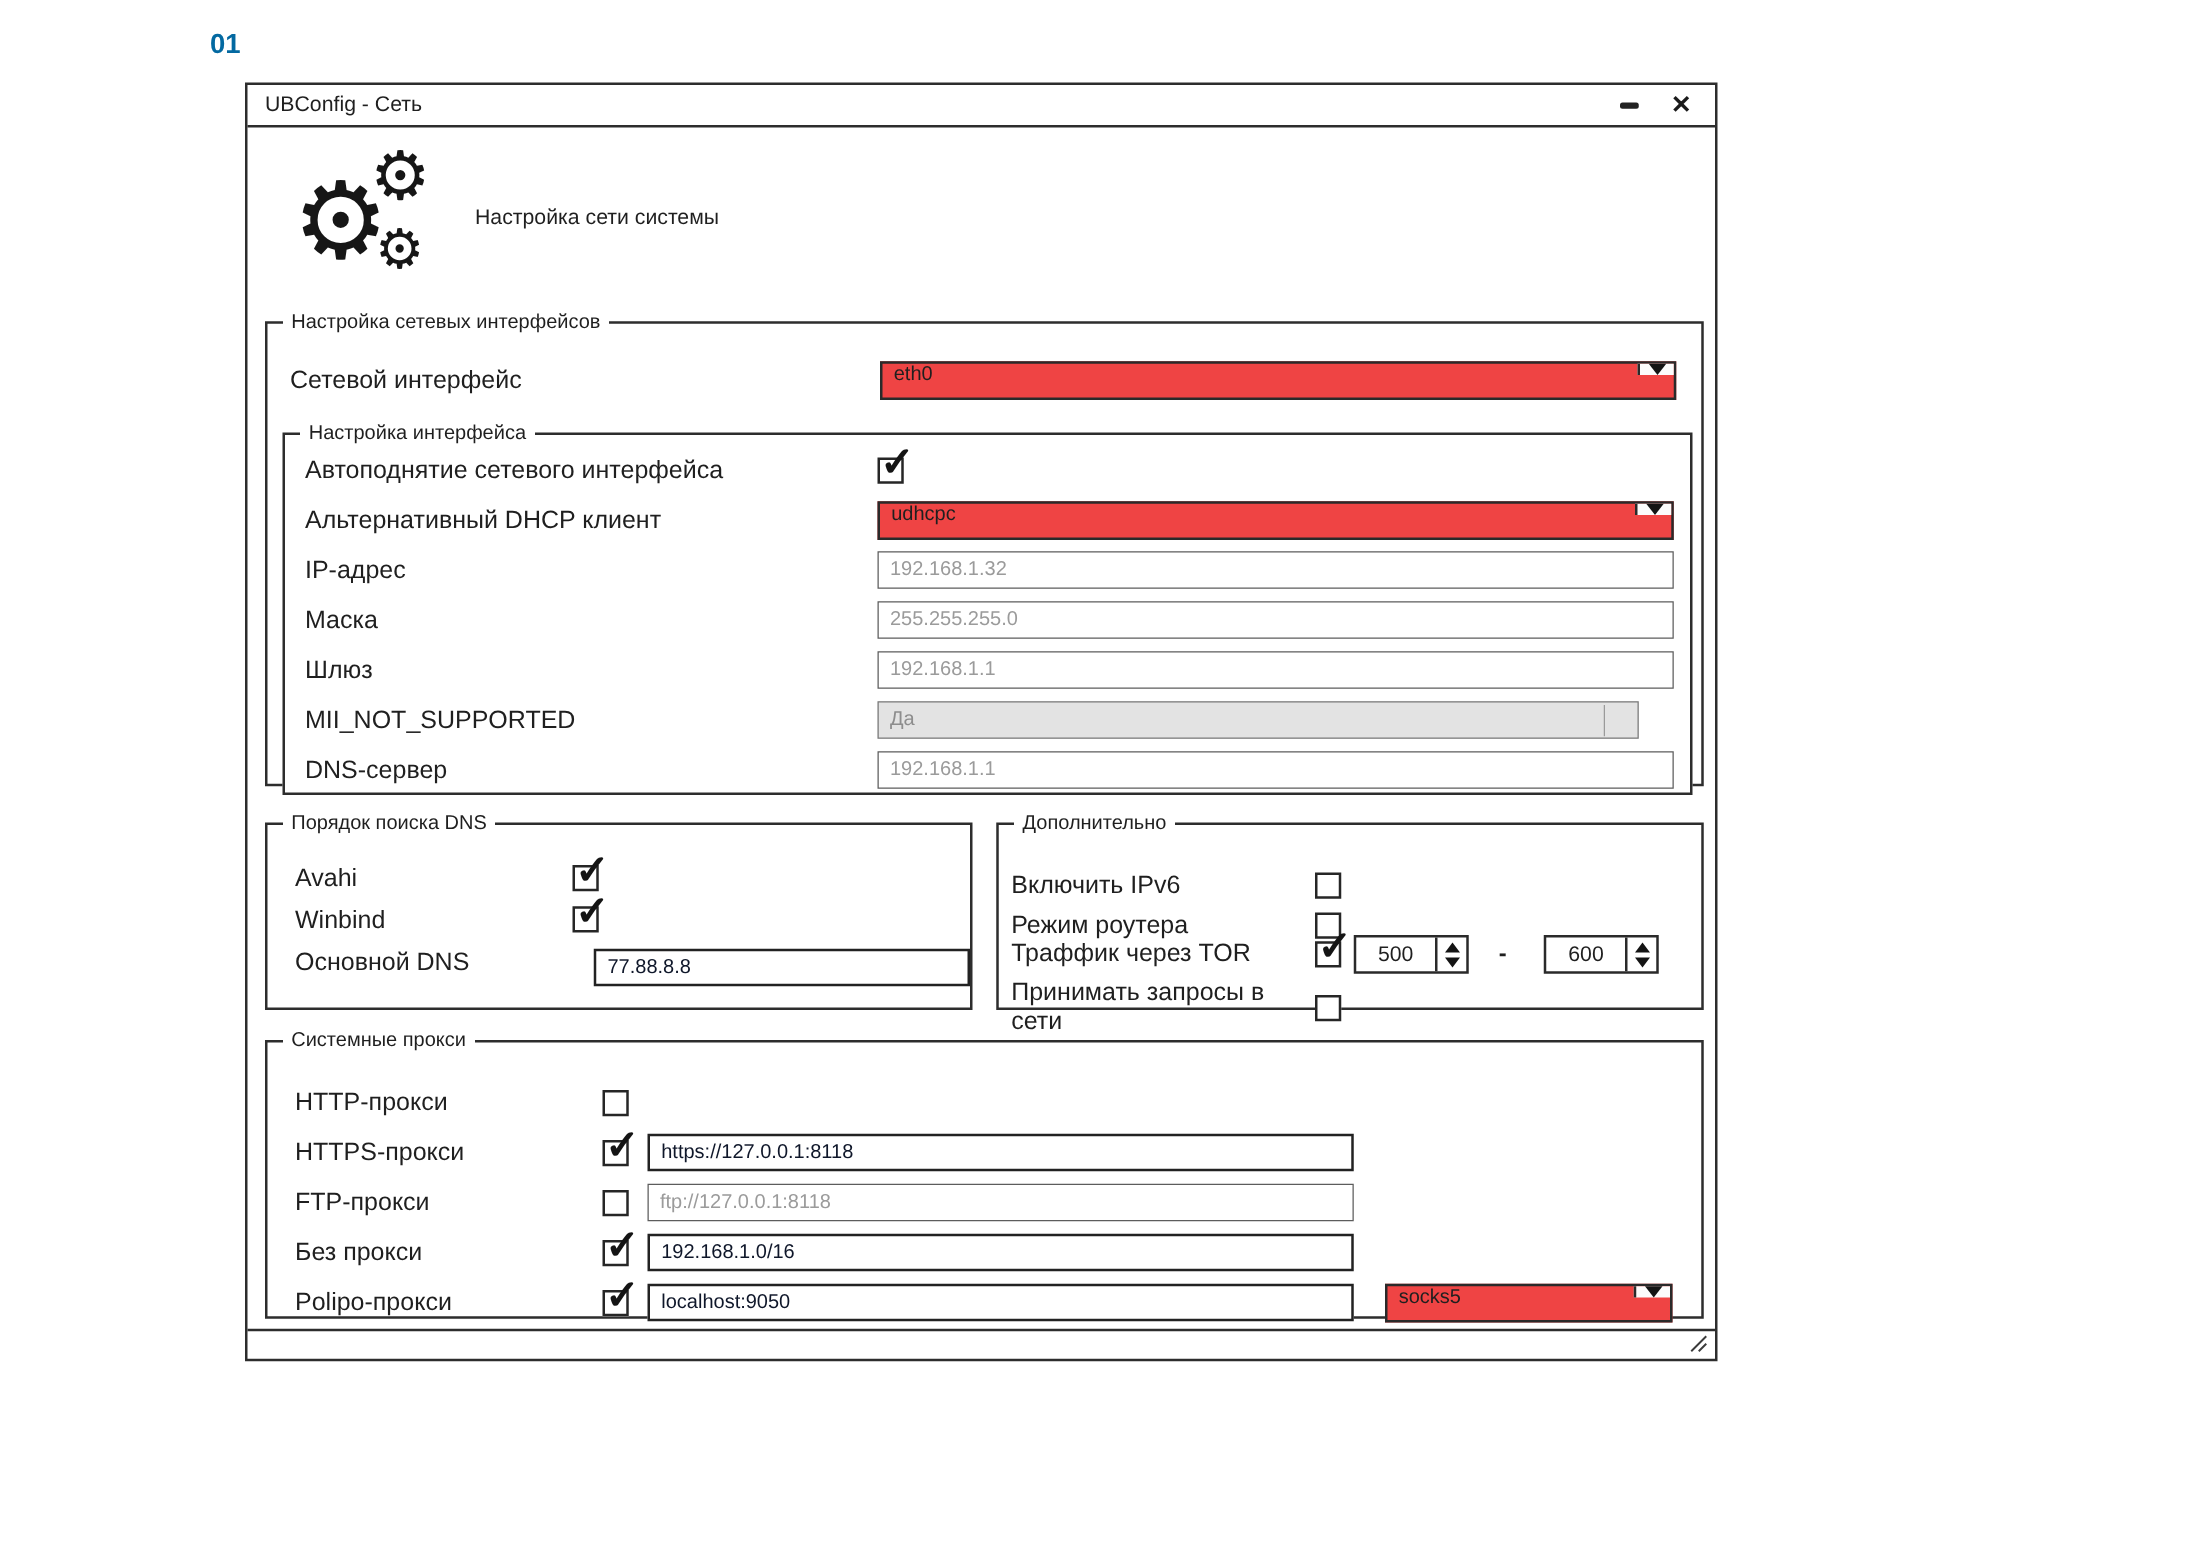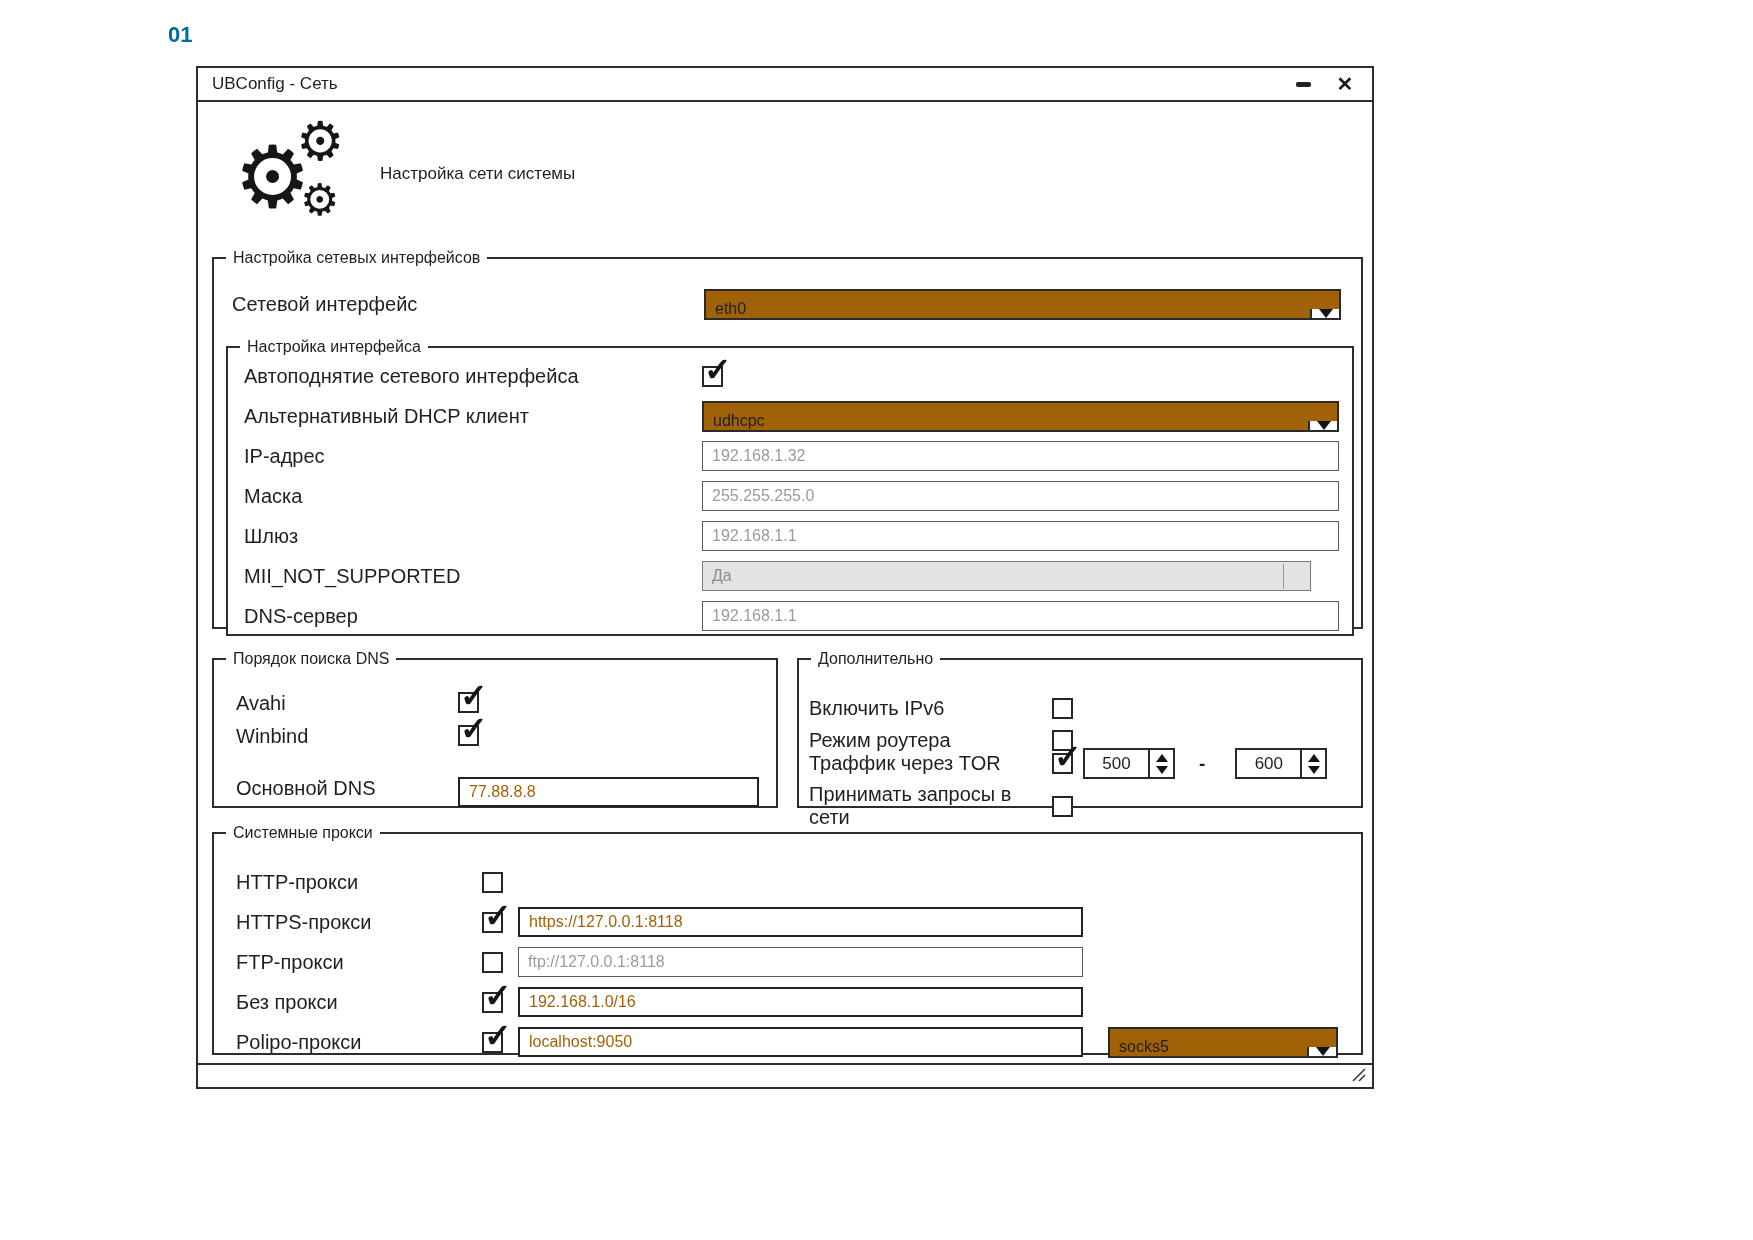--- a/index.html
+++ b/index.html
@@ -47,30 +47,30 @@
   }
   .checkbox.checked::after {
     content:"✓"; position:absolute; left:0px; top:-15px;
     font-size:33px; font-weight:bold; color:#141414; line-height:1;
   }
 
   
   .tinput {
     height:30px; border:1.6px solid #5c5c5c; box-sizing:border-box;
     font-family:"Liberation Sans", sans-serif; font-size:16px;
-    padding:0 9px; background:#fff; color:#a16207; outline:none;
+    padding:0 9px; background:#fff; color:#0f172a; outline:none;
   }
   .tinput::placeholder { color:#9b9b9b; opacity:1; }
   .tinput.strong { border:2px solid #222; }
   .tinput:disabled { background:#e3e3e3; color:#8d8d8d; border-color:#7a7a7a; }
 
   
   .combo {
     height:31px; border:2px solid #2a2a2a; box-sizing:border-box;
-    display:flex; align-items:flex-end; background:#a16207;gap:20px;
+    display:flex; align-items:flex-start; background:#ef4444;gap:20px;
   }
   .combo .val { flex:1; display:flex; align-items:center; padding-left:9px; font-size:16px; }
   .combo .btn {
     width:27px; border-left:2px solid #2a2a2a;
     display:flex; align-items:center; justify-content:center; background:#fcfcfc;
   }
   .combo .btn::after {
     content:""; width:0; height:0;
     border-left:7px solid transparent; border-right:7px solid transparent;
     border-top:9px solid #141414;
@@ -210,21 +210,21 @@
     <div class="fs2row" style="top:24px; height:26px;">
       <span class="lbl">Avahi</span>
       <span class="checkbox checked"></span>
     </div>
 
     <div class="fs2row" style="top:57px; height:26px;">
       <span class="lbl">Winbind</span>
       <span class="checkbox checked"></span>
     </div>
 
-    <div class="fs2row" style="top:109px; height:32px;">
+    <div class="fs2row" style="top:91px; height:32px;gap:17px;">
       <span class="lbl">Основной DNS</span>
       <input class="tinput strong" type="text" style="width: 301px;" value="77.88.8.8">
     </div>
   </fieldset>
 
   <fieldset class="group" style="left:599px; top:582px; width:566px; height:158px;">
     <legend>Дополнительно</legend>
 
     <div class="fs3row" style="top:27px; height:26px;">
       <span class="lbl">Включить IPv6</span>

